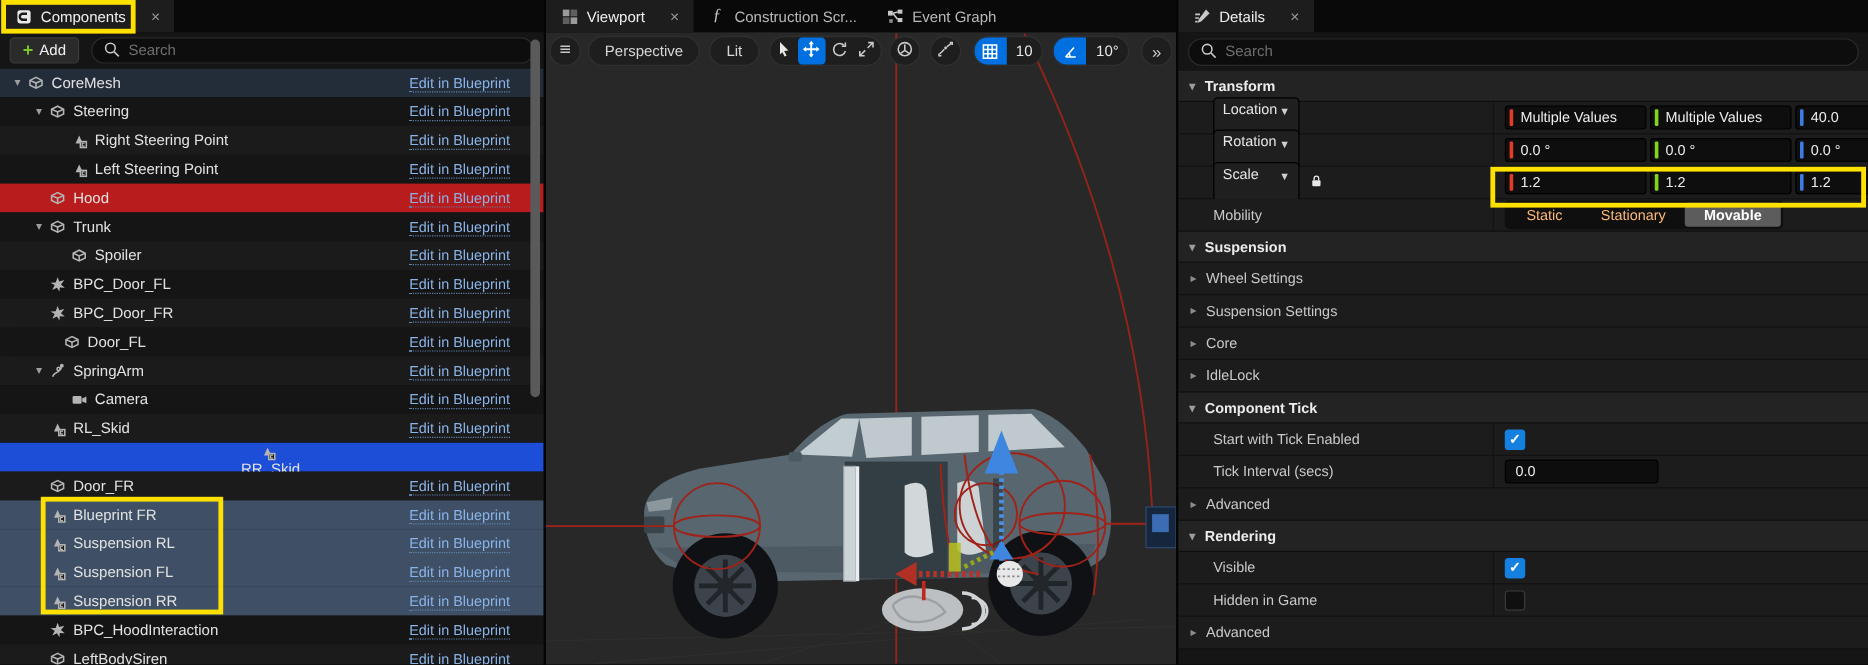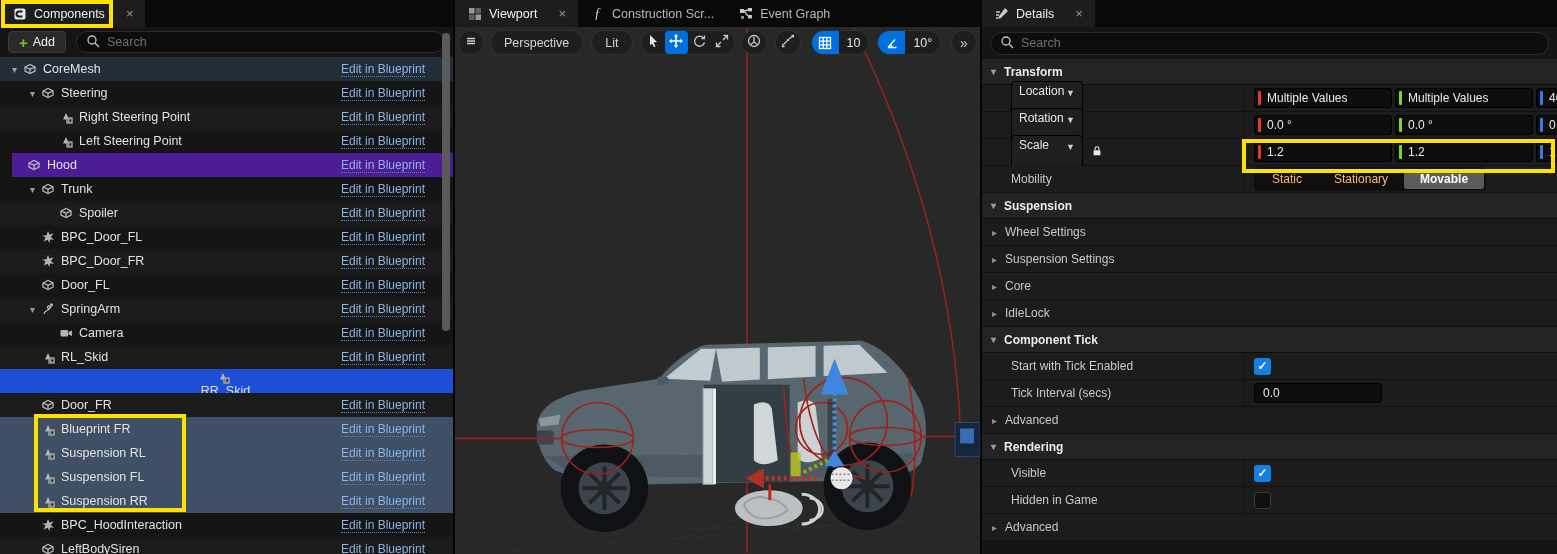--- a/index.html
+++ b/index.html
@@ -51,21 +51,21 @@
   .d-search { position:absolute; top:27px; left:0; right:0; height:32px; background:#151515; display:flex; align-items:center; padding:0 8px; }
   .d-search .search-pill { border-radius:12px; height:23px; }
   .d-body { position:absolute; top:59px; left:0; right:0; bottom:0; }
   .sect-h { height:26px; background:#232323; border-bottom:1px solid #0e0e0e; display:flex; align-items:center; gap:8px; padding:0 9px; color:#ececec; font-weight:bold; font-size:12px; }
   .sect-h .arr { color:#9d9d9d; font-size:10px; }
   .prow { position:relative; height:27px; background:#1c1c1c; border-bottom:1px solid #121212; display:flex; align-items:center; }
   .prow .plabel { width:263px; flex:none; padding-left:29px; color:#c9c9c9; font-size:12px; border-right:1px solid #121212; align-self:stretch; display:flex; align-items:center; gap:8px; }
   .prow.group .plabel { padding-left:10px; border-right:none; color:#c9c9c9; }
   .prow .grp-arr { color:#8f8f8f; font-size:10px; }
   .pvals { display:flex; gap:3px; padding-left:9px; align-items:center; }
-  .vbox { width:138px; height:20px; background:#0e0e0e; border:1px solid #000; border-radius:3px; display:flex; align-items:center; overflow:hidden; }
+  .vbox { width:118px; height:20px; background:#0e0e0e; border:1px solid #000; border-radius:3px; display:flex; align-items:center; overflow:hidden; }
   .vbox .bar { width:3px; height:14px; margin:0 6px 0 3px; border-radius:1px; flex:none; }
   .vbox .vtxt { color:#ececec; font-size:12px; white-space:nowrap; }
   .ddown { display:inline-flex; align-items:flex-end; justify-content:space-between; width:72px; height:21px; background:#1f1f1f; border:1px solid #000; border-radius:4px; padding:16px 7px; color:#e6e6e6; font-size:12px; }
   .ddown .chev { font-size:9px; color:#cfcfcf; }
   .mob { display:inline-flex; background:#0f0f0f; border-radius:4px; padding:2px; margin-left:9px; }
   .mob .mopt { padding:3px 16px; border-radius:3px; color:#fdba74; font-size:12px; }
   .mob .mopt.sel { background:#5c5c5c; color:#fff; font-weight:bold; }
   .chk { width:17px; height:17px; border-radius:3px; margin-left:9px; display:flex; align-items:center; justify-content:center; }
   .chk.on { background:#1580e0; color:#fff; font-size:12px; font-weight:bold; }
   .chk.off { background:#101010; border:1px solid #3a3a3a; }
@@ -145,21 +145,21 @@
           <span class="cicon">
             <svg width="14" height="14" viewBox="0 0 14 14" fill="none" stroke="#c8c8c8" stroke-width="1.3">
               <path d="M4 9.5 L7 3 L10 9.5 Z" fill="#b4b4b4" stroke="none"></path>
               <rect x="8" y="8" width="5" height="5" fill="#1a1a1a" stroke="#b4b4b4"></rect>
               <path d="M11.5 9.2 h-2 v2.6 h2" stroke="#b4b4b4" fill="none" stroke-width="1"></path>
             </svg>
           </span>
           <span class="tlabel">Left Steering Point</span>
           <span class="edit">Edit in Blueprint</span>
         </div>
-        <div class="trow" style="background: #4c1d95;  margin-left: 12px;">
+        <div class="trow" style="background: #b91c1c; padding-left: 26px;">
           <span class="arrow"></span>
           <span class="cicon">
             <svg width="14" height="14" viewBox="0 0 14 14" fill="none" stroke="#c8c8c8" stroke-width="1.3">
               <path d="M2 5 L7 2.5 L12 5 L12 9 L7 11.5 L2 9 Z" fill="none" stroke="#b4b4b4"></path>
               <path d="M2 5 L7 7.2 L12 5 M7 7.2 V11.5" stroke="#b4b4b4"></path>
             </svg>
           </span>
           <span class="tlabel">Hood</span>
           <span class="edit">Edit in Blueprint</span>
         </div>
@@ -198,21 +198,21 @@
         <div class="trow" style="background: rgb(27, 27, 27); padding-left: 26px;">
           <span class="arrow"></span>
           <span class="cicon">
             <svg width="14" height="14" viewBox="0 0 14 14" fill="none" stroke="#c8c8c8" stroke-width="1.3">
               <path d="M7 1 L8.4 4.6 L12.6 3.4 L9.8 7 L13 9.8 L8.8 9.6 L8.6 13 L6.4 9.8 L2.6 11.6 L4.6 7.6 L1 5.6 L5.4 5.4 Z" fill="#b4b4b4" stroke="none"></path>
             </svg>
           </span>
           <span class="tlabel">BPC_Door_FR</span>
           <span class="edit">Edit in Blueprint</span>
         </div>
-        <div class="trow" style="background: rgb(21, 21, 21); padding-left: 26px;">
+        <div class="trow" style="background: rgb(21, 21, 21); padding-left: 26px; margin-left: 12px;">
           <span class="arrow"></span>
           <span class="cicon">
             <svg width="14" height="14" viewBox="0 0 14 14" fill="none" stroke="#c8c8c8" stroke-width="1.3">
               <path d="M2 5 L7 2.5 L12 5 L12 9 L7 11.5 L2 9 Z" fill="none" stroke="#b4b4b4"></path>
               <path d="M2 5 L7 7.2 L12 5 M7 7.2 V11.5" stroke="#b4b4b4"></path>
             </svg>
           </span>
           <span class="tlabel">Door_FL</span>
           <span class="edit">Edit in Blueprint</span>
         </div>

